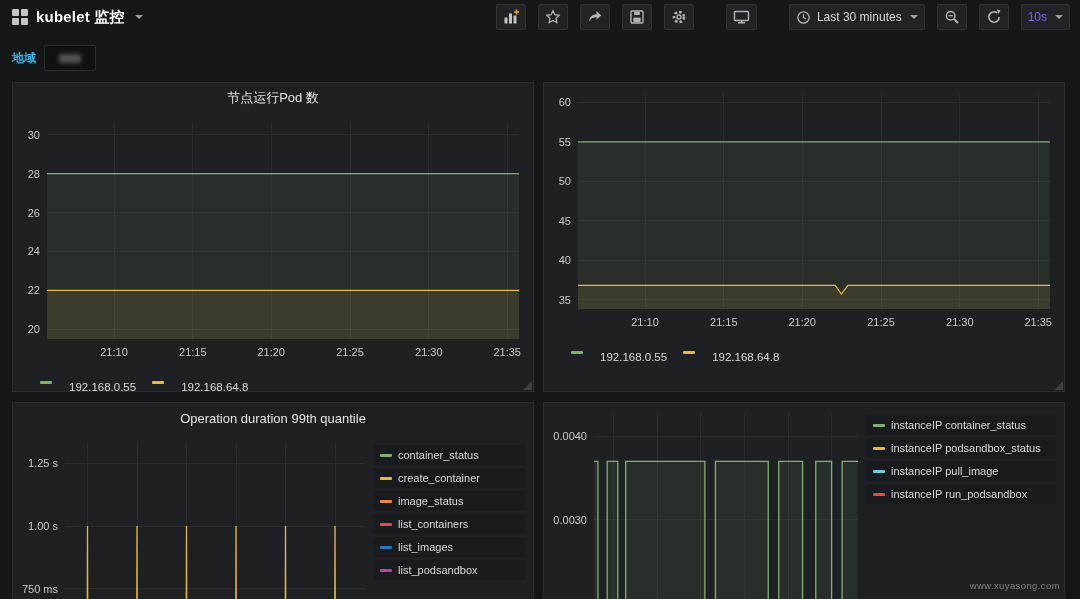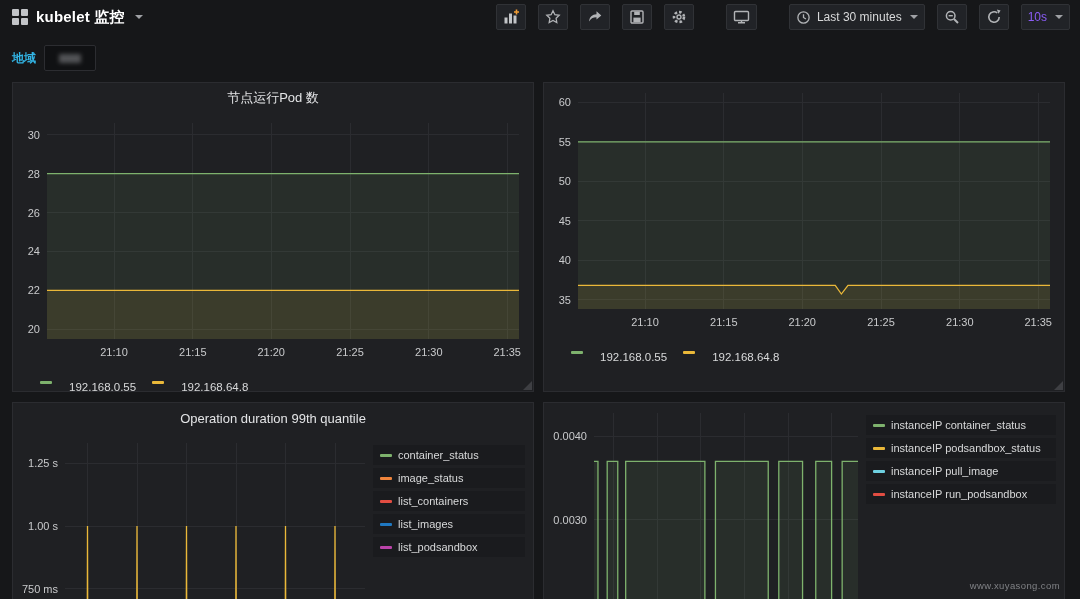--- a/index.html
+++ b/index.html
@@ -286,20 +286,24 @@
               <polyline points="52,344.55670103092785 73.9,344.55670103092785 74.5,93.01030927835053 75.1,344.55670103092785 123.39999999999999,344.55670103092785 124,93.01030927835053 124.6,344.55670103092785 172.9,344.55670103092785 173.5,93.01030927835053 174.1,344.55670103092785 222.39999999999998,344.55670103092785 222.99999999999997,93.01030927835053 223.6,344.55670103092785 271.9,344.55670103092785 272.5,93.01030927835053 273.1,344.55670103092785 321.40000000000003,344.55670103092785 322,93.01030927835053 322.6,344.55670103092785 352,344.55670103092785" fill="none" stroke="#eab839" stroke-width="1.3"></polyline>
             </g>
           </svg>
       </div>
       <div class="legend-right w3">
           <div class="legend-item">
             <span class="swatch" style="background: rgb(126, 178, 109);"></span>
             <span>container_status</span>
           </div>
           <div class="legend-item">
+            <span class="swatch" style="background: rgb(234, 184, 57);"></span>
+            <span>create_container</span>
+          </div>
+          <div class="legend-item">
             <span class="swatch" style="background: rgb(239, 132, 60);"></span>
             <span>image_status</span>
           </div>
           <div class="legend-item">
             <span class="swatch" style="background: rgb(226, 77, 66);"></span>
             <span>list_containers</span>
           </div>
           <div class="legend-item">
             <span class="swatch" style="background: rgb(31, 120, 193);"></span>
             <span>list_images</span>

